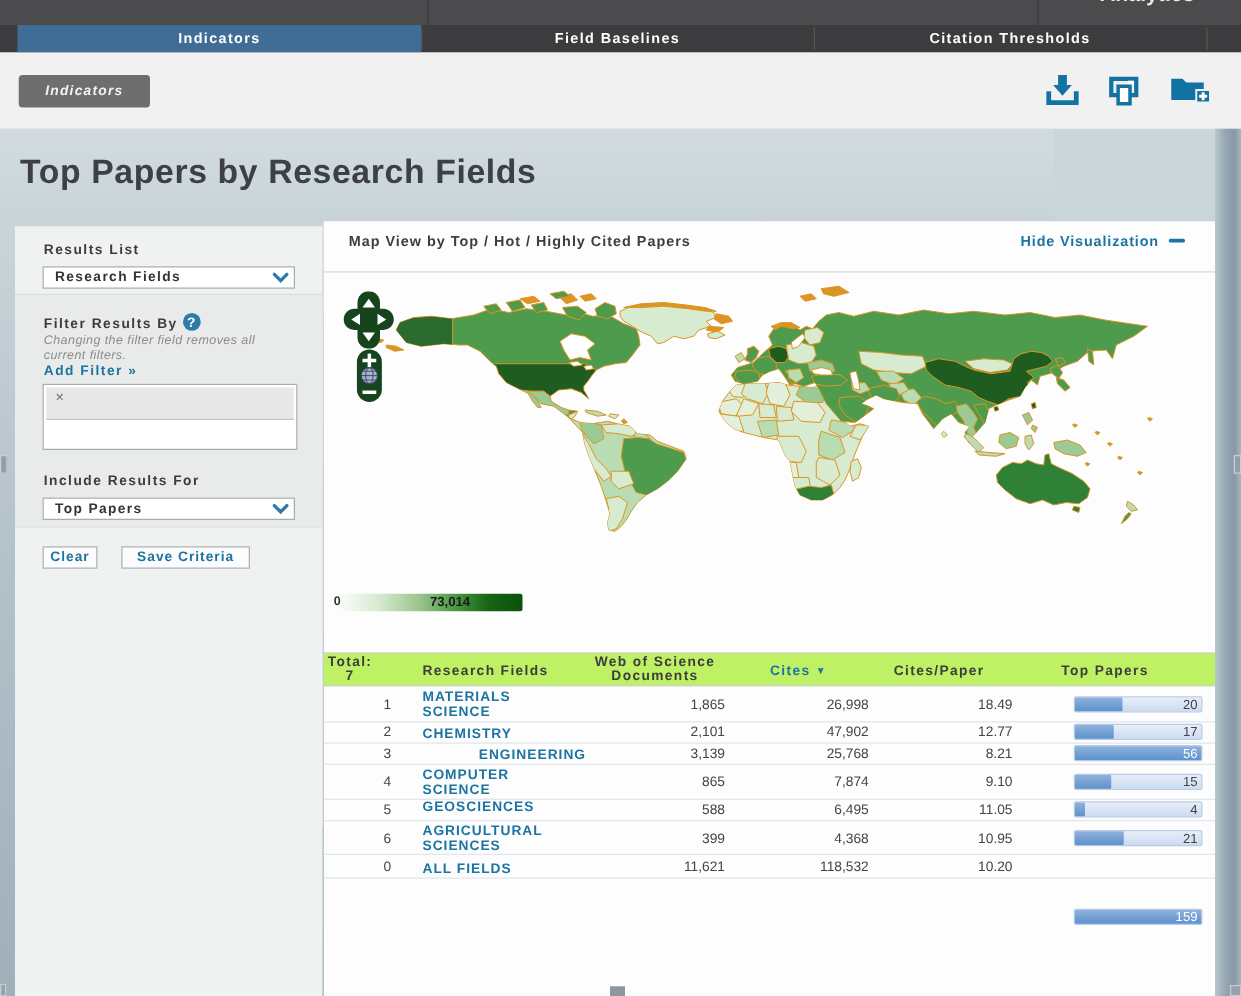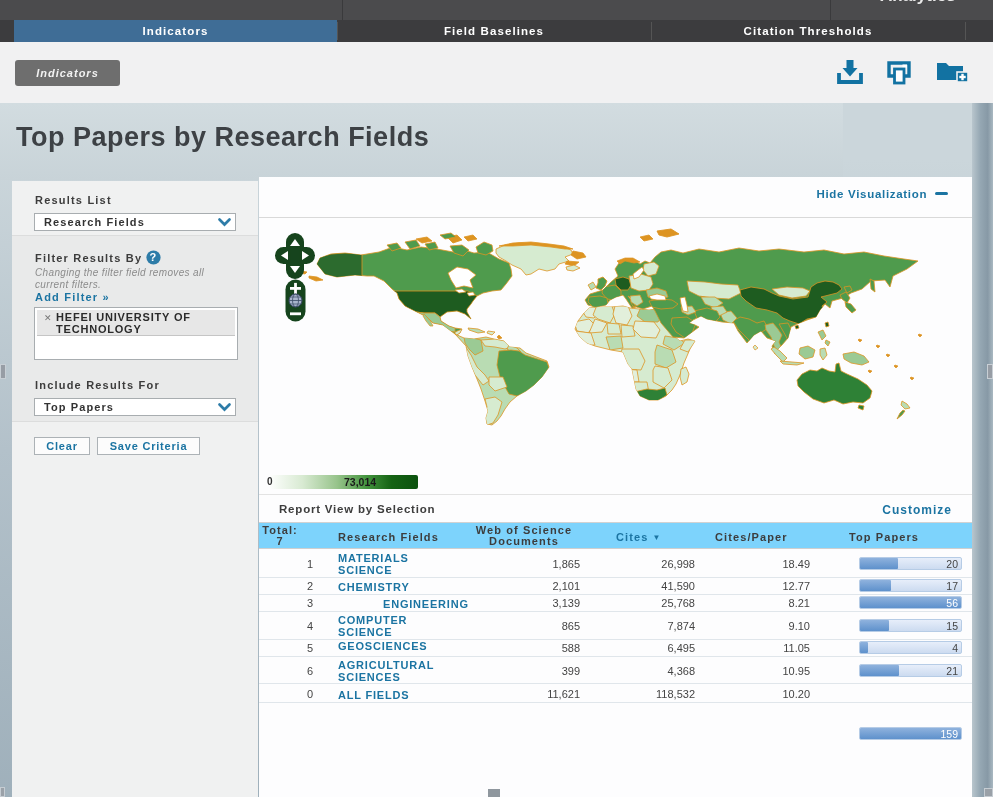--- a/index.html
+++ b/index.html
@@ -31,21 +31,21 @@
 .chev{position:absolute;right:3px;top:3px;}
 .blue{color:#1b74a2;}
 .sbtn{position:absolute;height:18px;background:#fcfcfc;border:1px solid #acb2b6;color:#1b74a2;font-size:11px;font-weight:bold;text-align:center;line-height:16px;letter-spacing:.8px;}
 
 .main{left:259px;top:177px;width:713px;height:620px;background:#fdfdfe;}
 .maptitle{position:absolute;left:0;top:0;width:713px;height:41px;border-bottom:1px solid #d9d9d9;}
 .mt{position:absolute;left:20px;top:11px;font-size:11.5px;font-weight:bold;color:#3d3d3d;letter-spacing:.8px;}
 .hv{position:absolute;right:24px;top:11px;font-size:11.5px;font-weight:bold;color:#1b74a2;letter-spacing:.7px;}
 .reporthead{position:absolute;left:0;top:317px;width:713px;height:28px;border-top:1px solid #e3e3e3;}
 
-.thead{position:absolute;left:0;top:345px;width:713px;height:27px;background:#7dd3fc;border-top:1px solid #d2d2d2;border-bottom:1px solid #cfcfcf;font-size:11px;font-weight:bold;color:#3d3d3d;letter-spacing:1.1px;}
+.thead{position:absolute;left:0;top:345px;width:713px;height:27px;background:#bef264;border-top:1px solid #d2d2d2;border-bottom:1px solid #cfcfcf;font-size:11px;font-weight:bold;color:#3d3d3d;letter-spacing:1.1px;}
 .row{position:absolute;left:0;width:713px;border-bottom:1px solid #e0e6eb;font-size:11px;color:#444;}
 .rank{position:absolute;left:-6px;width:60px;text-align:right;color:#444;}
 .fname{position:absolute;left:79px;width:104px;font-weight:bold;color:#1b74a2;letter-spacing:.8px;line-height:12px;}
 .num{position:absolute;text-align:right;}
 .bar{position:absolute;left:600px;width:103px;height:13px;background:linear-gradient(to bottom,#e7eefa,#ccdbf0);border:1px solid #b6cce6;border-radius:2px;}
 .fill{position:absolute;left:0;top:0;height:11px;background:linear-gradient(to bottom,#8fb2dd,#5e91cc);border-radius:1px;}
 .bval{position:absolute;right:3px;top:0px;font-size:10.5px;line-height:12px;color:#444;}
 .bval.w{color:#fff;}
 
 .handle{position:absolute;background:#979da5;border:1px solid #c8cfd5;}
@@ -103,35 +103,35 @@
     <svg width="15" height="15" viewBox="0 0 15 15" style="vertical-align:-3px;">
         <circle cx="7.5" cy="7.5" r="7.1" fill="#2d7ca8"></circle>
         <text x="7.5" y="11.4" font-size="11" font-weight="bold" fill="#fff" text-anchor="middle">?</text>
       </svg>
   </div>
   <div class="abs" style="left:23px;top:86px;width:190px;font-size:10px;font-style:italic;color:#8b8b8b;line-height:11.5px;letter-spacing:.35px;">Changing the filter field removes all current filters.</div>
   <div class="abs blue" style="left:23px;top:110px;font-size:11px;font-weight:bold;letter-spacing:1.2px;">Add Filter »</div>
   <div class="abs" style="left:22px;top:126px;width:204px;height:53px;background:#fff;border:1px solid #a8adb0;">
     <div style="position:absolute;left:2px;top:2px;right:2px;height:26px;background:#e7e7e7;border-bottom:1px solid #c5c5c5;">
       <span style="position:absolute;left:7px;top:3px;color:#777;font-size:9px;">✕</span>
-      <div style="position:absolute;left:19px;top:2px;font-size:11px;font-weight:bold;color:#2b2b2b;line-height:11.5px;letter-spacing:.8px;">HEFEI UNIVERSITY OF TECHNOLOGY</div>
     </div>
   </div>
   <div class="slabel abs" style="left:23px;top:198px;">Include Results For</div>
   <div class="sel" style="top:217px;">Top Papers
     <svg class="chev" width="15" height="11" viewBox="0 0 15 11">
         <path d="M2.5,2.5 L7.5,7.5 L12.5,2.5" stroke="#2d7ca8" stroke-width="2.7" fill="none" stroke-linecap="round"></path>
       </svg>
   </div>
-  <div class="sbtn" style="left:22px;top:256px;width:56px;">Clear</div>
+  <div class="sbtn" style="left:22px;top:256px;width:44px;">Clear</div>
   <div class="sbtn" style="left:85px;top:256px;width:103px;">Save Criteria</div>
 </div>
 
 <div class="abs main">
   <div class="maptitle">
+    <div class="mt">Map View by Top / Hot / Highly Cited Papers</div>
     <div class="hv">Hide Visualization&nbsp;&nbsp;<span style="display:inline-block;width:13px;height:3px;background:#1b74a2;border-radius:2px;vertical-align:3px;"></span></div>
   </div>
   <div id="mapzone" class="abs" style="left:0;top:42px;width:713px;height:275px;"><svg width="713" height="275" viewBox="0 0 713 275">
 <clipPath id="cpNA">
           <path d="M58,45 L61,39 L72,35 L86,34 L102,36 L120,33 L134,28 L148,31 L162,28 L178,30 L194,33 L205,31 L215,34 L228,33 L240,40 L250,44 L252,50 L253,57 L247,65 L242,71 L233,72 L224,74 L218,77 L214,82 L212,85 L208,90 L208,93 L212,100 L206,95 L198,92 L188,93 L181,98 L182,102 L190,107 L196,109 L203,110 L201,114 L198,116 L204,120 L207,124 L214,127 L216,129 L210,126 L202,121 L196,115 L184,106 L174,104 L168,98 L162,95 L152,90 L146,87 L140,80 L138,74 L133,70 L125,62 L115,57 L108,57 L96,56 L78,58 L66,55 Z"></path>
         </clipPath>
 <path d="M58,45 L61,39 L72,35 L86,34 L102,36 L120,33 L134,28 L148,31 L162,28 L178,30 L194,33 L205,31 L215,34 L228,33 L240,40 L250,44 L252,50 L253,57 L247,65 L242,71 L233,72 L224,74 L218,77 L214,82 L212,85 L208,90 L208,93 L212,100 L206,95 L198,92 L188,93 L181,98 L182,102 L190,107 L196,109 L203,110 L201,114 L198,116 L204,120 L207,124 L214,127 L216,129 L210,126 L202,121 L196,115 L184,106 L174,104 L168,98 L162,95 L152,90 L146,87 L140,80 L138,74 L133,70 L125,62 L115,57 L108,57 L96,56 L78,58 L66,55 Z" fill="#4f9b4d" stroke="#dd9422" stroke-width="0.8" stroke-linejoin="round"></path>
 <g clip-path="url(#cpNA)">
           <path d="M57,45 L61,38 L72,35 L86,34 L103,35 L103,58 L96,57 L80,59 L68,57 L60,51 Z" fill="#2c6b2e" stroke="#dd9422" stroke-width="0.8" stroke-linejoin="round"></path>
           <path d="M133,72 L209,72 L218,77 L214,82 L212,85 L208,90 L208,93 L213,101 L206,95 L198,92 L188,93 L181,98 L176,94 L165,94 L157,93 L151,90 L146,87 L140,80 L138,74 Z" fill="#1e5c20" stroke="#dd9422" stroke-width="0.8" stroke-linejoin="round"></path>
@@ -279,24 +279,20 @@
 <ellipse cx="10.5" cy="21.5" rx="3" ry="6.3" fill="none" stroke="#3b4a66" stroke-width="0.8"></ellipse>
 <line x1="4" y1="21.5" x2="17" y2="21.5" stroke="#3b4a66" stroke-width="0.8"></line>
 <line x1="4.6" y1="18" x2="16.4" y2="18" stroke="#3b4a66" stroke-width="0.7"></line>
 <line x1="4.6" y1="25" x2="16.4" y2="25" stroke="#3b4a66" stroke-width="0.7"></line>
 <rect x="5" y="33.4" width="11" height="2.8" fill="#fff"></rect>
 </svg>
 <div style="position:absolute;left:11px;top:256px;width:148px;height:14px;border-radius:2px;background:linear-gradient(to right,#fdfefd,#d8ead2 22%,#98c48c 45%,#45953f 65%,#156314 82%,#0b520e);"></div>
 <div style="position:absolute;left:8px;top:257px;font-size:10px;font-weight:bold;color:#333;">0</div>
 <div style="position:absolute;left:85px;top:257px;font-size:10.5px;font-weight:bold;color:#1a1a1a;">73,014</div>
 </div>
-  <div class="reporthead">
-    <div class="mt" style="top:8px;">Report View by Selection</div>
-    <div class="hv" style="top:8px;right:20px;font-size:12px;letter-spacing:1px;">Customize</div>
-  </div>
   <div class="thead">
     <div class="abs" style="left:-9px;top:2px;width:60px;text-align:center;line-height:11px;">Total:<br>7</div>
     <div class="abs" style="left:79px;top:8px;">Research Fields</div>
     <div class="abs" style="left:215px;top:2px;width:100px;text-align:center;line-height:11px;">Web of Science<br>Documents</div>
     <div class="abs blue" style="left:357px;top:8px;">Cites <span style="font-size:8px;vertical-align:1px;">▼</span></div>
     <div class="abs" style="left:456px;top:8px;">Cites/Paper</div>
     <div class="abs" style="left:590px;top:8px;">Top Papers</div>
   </div>
   <div class="row" style="top:373px;height:28px;">
     <div class="rank" style="top:8px;">1</div>
@@ -306,21 +302,21 @@
     <div class="num" style="left:451px;top:8px;width:100px;">18.49</div>
     <div class="bar" style="top:7px;">
         <div class="fill" style="width:38px;"></div>
         <div class="bval">20</div>
       </div>
   </div>
   <div class="row" style="top:401px;height:17px;">
     <div class="rank" style="top:2px;">2</div>
     <div class="fname" style="top:3px;">CHEMISTRY</div>
     <div class="num" style="left:221px;top:2px;width:100px;">2,101</div>
-    <div class="num" style="left:336px;top:2px;width:100px;">41,590</div>
+    <div class="num" style="left:336px;top:2px;width:100px;">47,902</div>
     <div class="num" style="left:451px;top:2px;width:100px;">12.77</div>
     <div class="bar" style="top:1px;">
         <div class="fill" style="width:31px;"></div>
         <div class="bval">17</div>
       </div>
   </div>
   <div class="row" style="top:418px;height:17px;">
     <div class="rank" style="top:2px;">3</div>
     <div class="fname" style="top:3px;padding-left:45px;">ENGINEERING</div>
     <div class="num" style="left:221px;top:2px;width:100px;">3,139</div>

